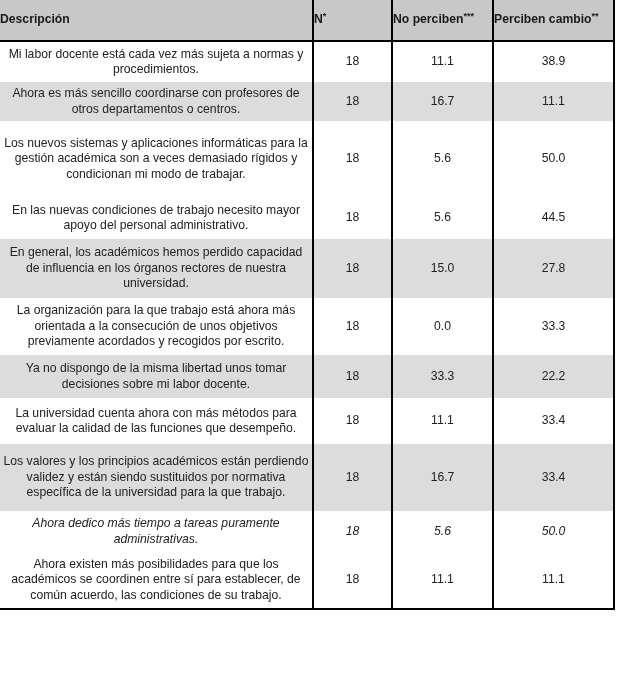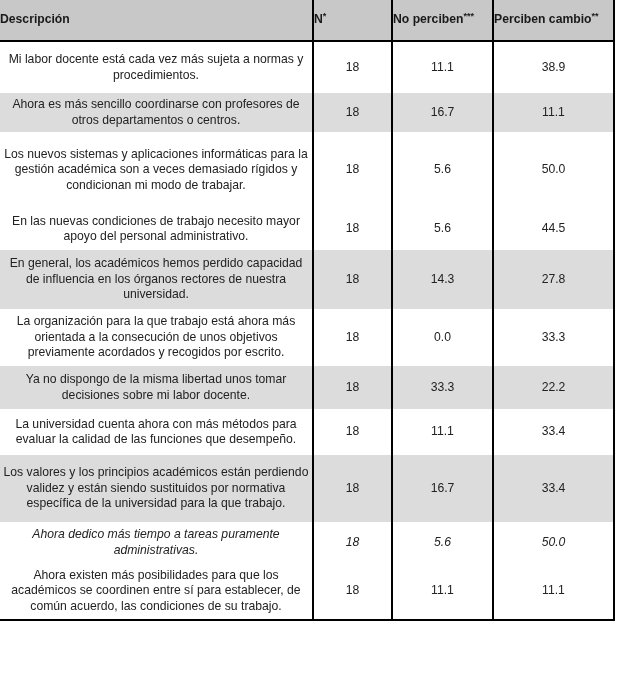--- a/index.html
+++ b/index.html
@@ -76,21 +76,21 @@
   </colgroup>
   <thead>
     <tr>
       <th><span>Descripción</span></th>
       <th class="sep"><span>N</span><sup>*</sup></th>
       <th class="sep"><span>No perciben</span><sup>***</sup></th>
       <th class="sep last"><span>Perciben cambio</span><sup>**</sup></th>
     </tr>
   </thead>
   <tbody id="tbody">
-  <tr class="plain" style="height: 52px;">
+  <tr class="plain" style="height: 41px;">
         <td class="desc">Mi labor docente está cada vez más sujeta a normas y procedimientos.</td>
         <td class="sep">18</td>
         <td class="sep">11.1</td>
         <td class="sep last">38.9</td>
       </tr>
       <tr class="shade" style="height: 39px;">
         <td class="desc">Ahora es más sencillo coordinarse con profesores de otros departamentos o centros.</td>
         <td class="sep">18</td>
         <td class="sep">16.7</td>
         <td class="sep last">11.1</td>
@@ -103,21 +103,21 @@
       </tr>
       <tr class="plain" style="height: 42px;">
         <td class="desc">En las nuevas condiciones de trabajo necesito mayor apoyo del personal administrativo.</td>
         <td class="sep">18</td>
         <td class="sep">5.6</td>
         <td class="sep last">44.5</td>
       </tr>
       <tr class="shade" style="height: 59px;">
         <td class="desc">En general, los académicos hemos perdido capacidad de influencia en los órganos rectores de nuestra universidad.</td>
         <td class="sep">18</td>
-        <td class="sep">14.3</td>
+        <td class="sep">15.0</td>
         <td class="sep last">27.8</td>
       </tr>
       <tr class="plain" style="height: 57px;">
         <td class="desc">La organización para la que trabajo está ahora más orientada a la consecución de unos objetivos previamente acordados y recogidos por escrito.</td>
         <td class="sep">18</td>
         <td class="sep">0.0</td>
         <td class="sep last">33.3</td>
       </tr>
       <tr class="shade" style="height: 43px;">
         <td class="desc">Ya no dispongo de la misma libertad unos tomar decisiones sobre mi labor docente.</td>

